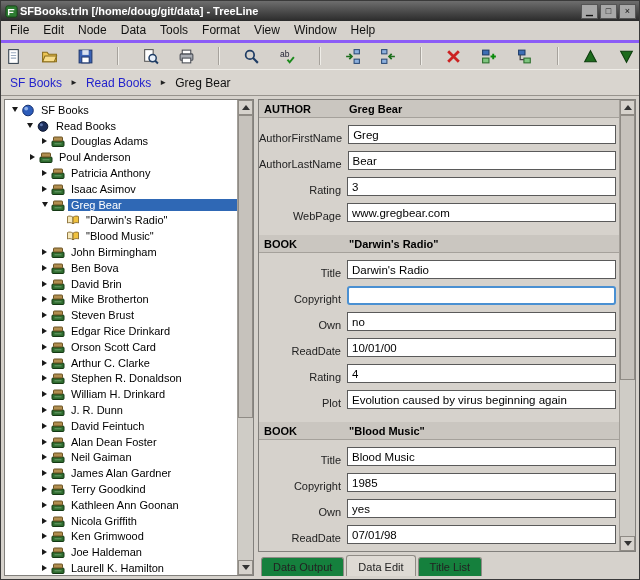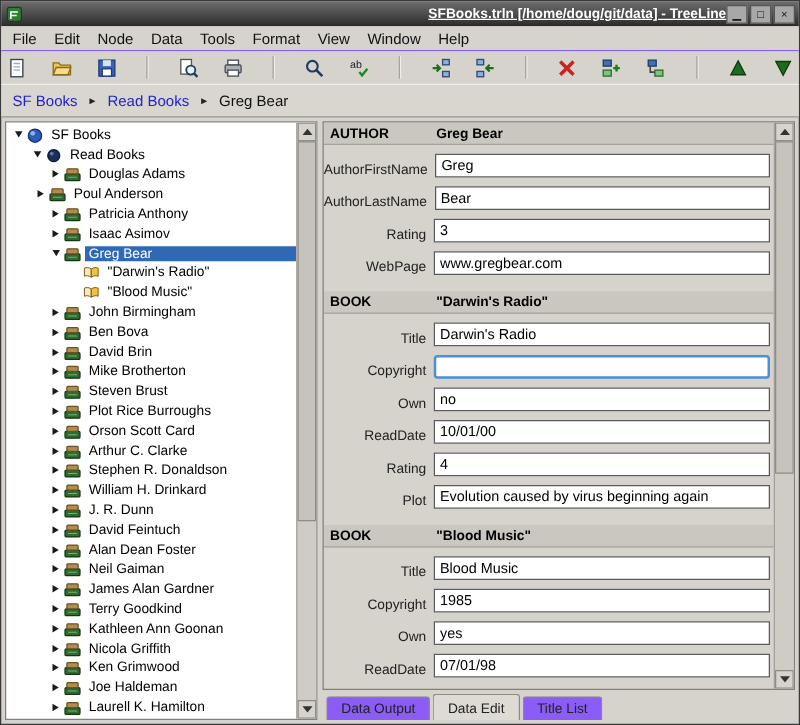--- a/index.html
+++ b/index.html
@@ -5,29 +5,29 @@
   html,body{margin:0;padding:0;}
   body{width:640px;height:580px;overflow:hidden;background:#6b6b6b;
        font-family:"Liberation Sans",sans-serif;}
   .window{width:640px;height:580px;box-sizing:border-box;border:1px solid #3a3a3a;
           display:flex;flex-direction:column;background:#d6d2cc;}
 
   
   .titlebar{flex:0 0 20px;background:linear-gradient(#6e6e6e,#2b2b2b);
             display:flex;align-items:center;padding:0 3px;}
   .app-icon{width:16px;height:15px;display:inline-flex;align-items:center;}
-  .title-text{flex:1;text-align:right;color:#fff;font-size:11px;font-weight:bold;
-              white-space:nowrap;overflow:hidden;text-decoration:underline;}
+  .title-text{flex:1;text-align:left;color:#fff;font-size:11px;font-weight:bold;
+              white-space:nowrap;overflow:hidden;}
   .win-btns{display:flex;gap:2px;}
   .win-btn{width:17px;height:15px;background:#a8a8a8;border:1px solid #555;
            color:#111;font-size:9px;line-height:13px;text-align:center;box-sizing:border-box;}
 
   
-  .menubar{flex:0 0 19px;display:flex;align-items:flex-end;padding-left:2px;
-           background:#d6d2cc;border-bottom:1px solid #8b5cf6;}
+  .menubar{flex:0 0 19px;display:flex;align-items:flex-start;padding-left:2px;
+           background:#d6d2cc;border-bottom:3px solid #8b5cf6;}
   .menu-item{padding:2px 7px;font-size:12px;color:#111;}
 
   
   .toolbar{flex:0 0 26px;display:flex;align-items:center;padding-left:4px;gap:19px;background:#d6d2cc;}
   .tb-btn{width:22px;height:22px;display:inline-flex;align-items:center;justify-content:center;}
   .tb-sep{width:0;height:18px;border-left:1px solid #a6a29c;border-right:1px solid #efede8;margin:0 4px;}
 
   
   .crumbbar{flex:0 0 25px;display:flex;align-items:center;gap:8px;padding-left:9px;
             background:#d9d5cf;border-top:1px solid #efede8;border-bottom:1px solid #97938d;}
@@ -74,21 +74,21 @@
   .sec-title{flex:1;}
   .frow{height:26px;display:flex;align-items:flex-end;}
   .flabel{flex:0 0 88px;text-align:right;padding-right:6px;font-size:11px;color:#222;box-sizing:border-box;}
   .finput{flex:1;height:19px;border:1px solid #5a5a5a;background:#fff;color:#000;
           font-family:"Liberation Sans",sans-serif;font-size:11.5px;padding:0 4px;
           margin-right:3px;min-width:0;box-sizing:border-box;}
   .finput.focused{border:2px solid #4a90d2;border-radius:3px;}
 
   
   .tabbar{flex:0 0 24px;display:flex;align-items:flex-end;padding-left:3px;}
-  .tab{padding:3px 11px;font-size:11px;color:#222;background:#8b5cf6;
+  .tab{padding:3px 11px;font-size:11px;color:#222;background:#15803d;
        border:1px solid #8f8b85;border-bottom:none;border-radius:3px 3px 0 0;margin-right:2px;}
   .tab.active{background:#dedad4;padding-top:5px;}
 </style>
 </head>
 <body>
 
 <div class="window">
 
   <div class="titlebar">
     <span class="app-icon">
@@ -409,21 +409,21 @@
           </div>
           <div class="tree-row" style="padding-left: 34px;">
             <span class="tw collapsed"></span>
             <span class="tree-ico">
               <svg viewBox="0 0 14 14" width="14" height="14">
                 <rect x="1" y="7" width="12" height="5.5" rx="1" fill="#2e6b2e" stroke="#143814"></rect>
                 <rect x="2.5" y="3" width="9" height="4" rx="0.8" fill="#b18e50" stroke="#6b5222"></rect>
                 <line x1="3.5" y1="9.8" x2="10.5" y2="9.8" stroke="#7fae7f" stroke-width="0.8"></line>
               </svg>
             </span>
-            <span class="tree-label">Plot Rice Burroughs</span>
+            <span class="tree-label">Edgar Rice Drinkard</span>
           </div>
           <div class="tree-row" style="padding-left: 34px;">
             <span class="tw collapsed"></span>
             <span class="tree-ico">
               <svg viewBox="0 0 14 14" width="14" height="14">
                 <rect x="1" y="7" width="12" height="5.5" rx="1" fill="#2e6b2e" stroke="#143814"></rect>
                 <rect x="2.5" y="3" width="9" height="4" rx="0.8" fill="#b18e50" stroke="#6b5222"></rect>
                 <line x1="3.5" y1="9.8" x2="10.5" y2="9.8" stroke="#7fae7f" stroke-width="0.8"></line>
               </svg>
             </span>

